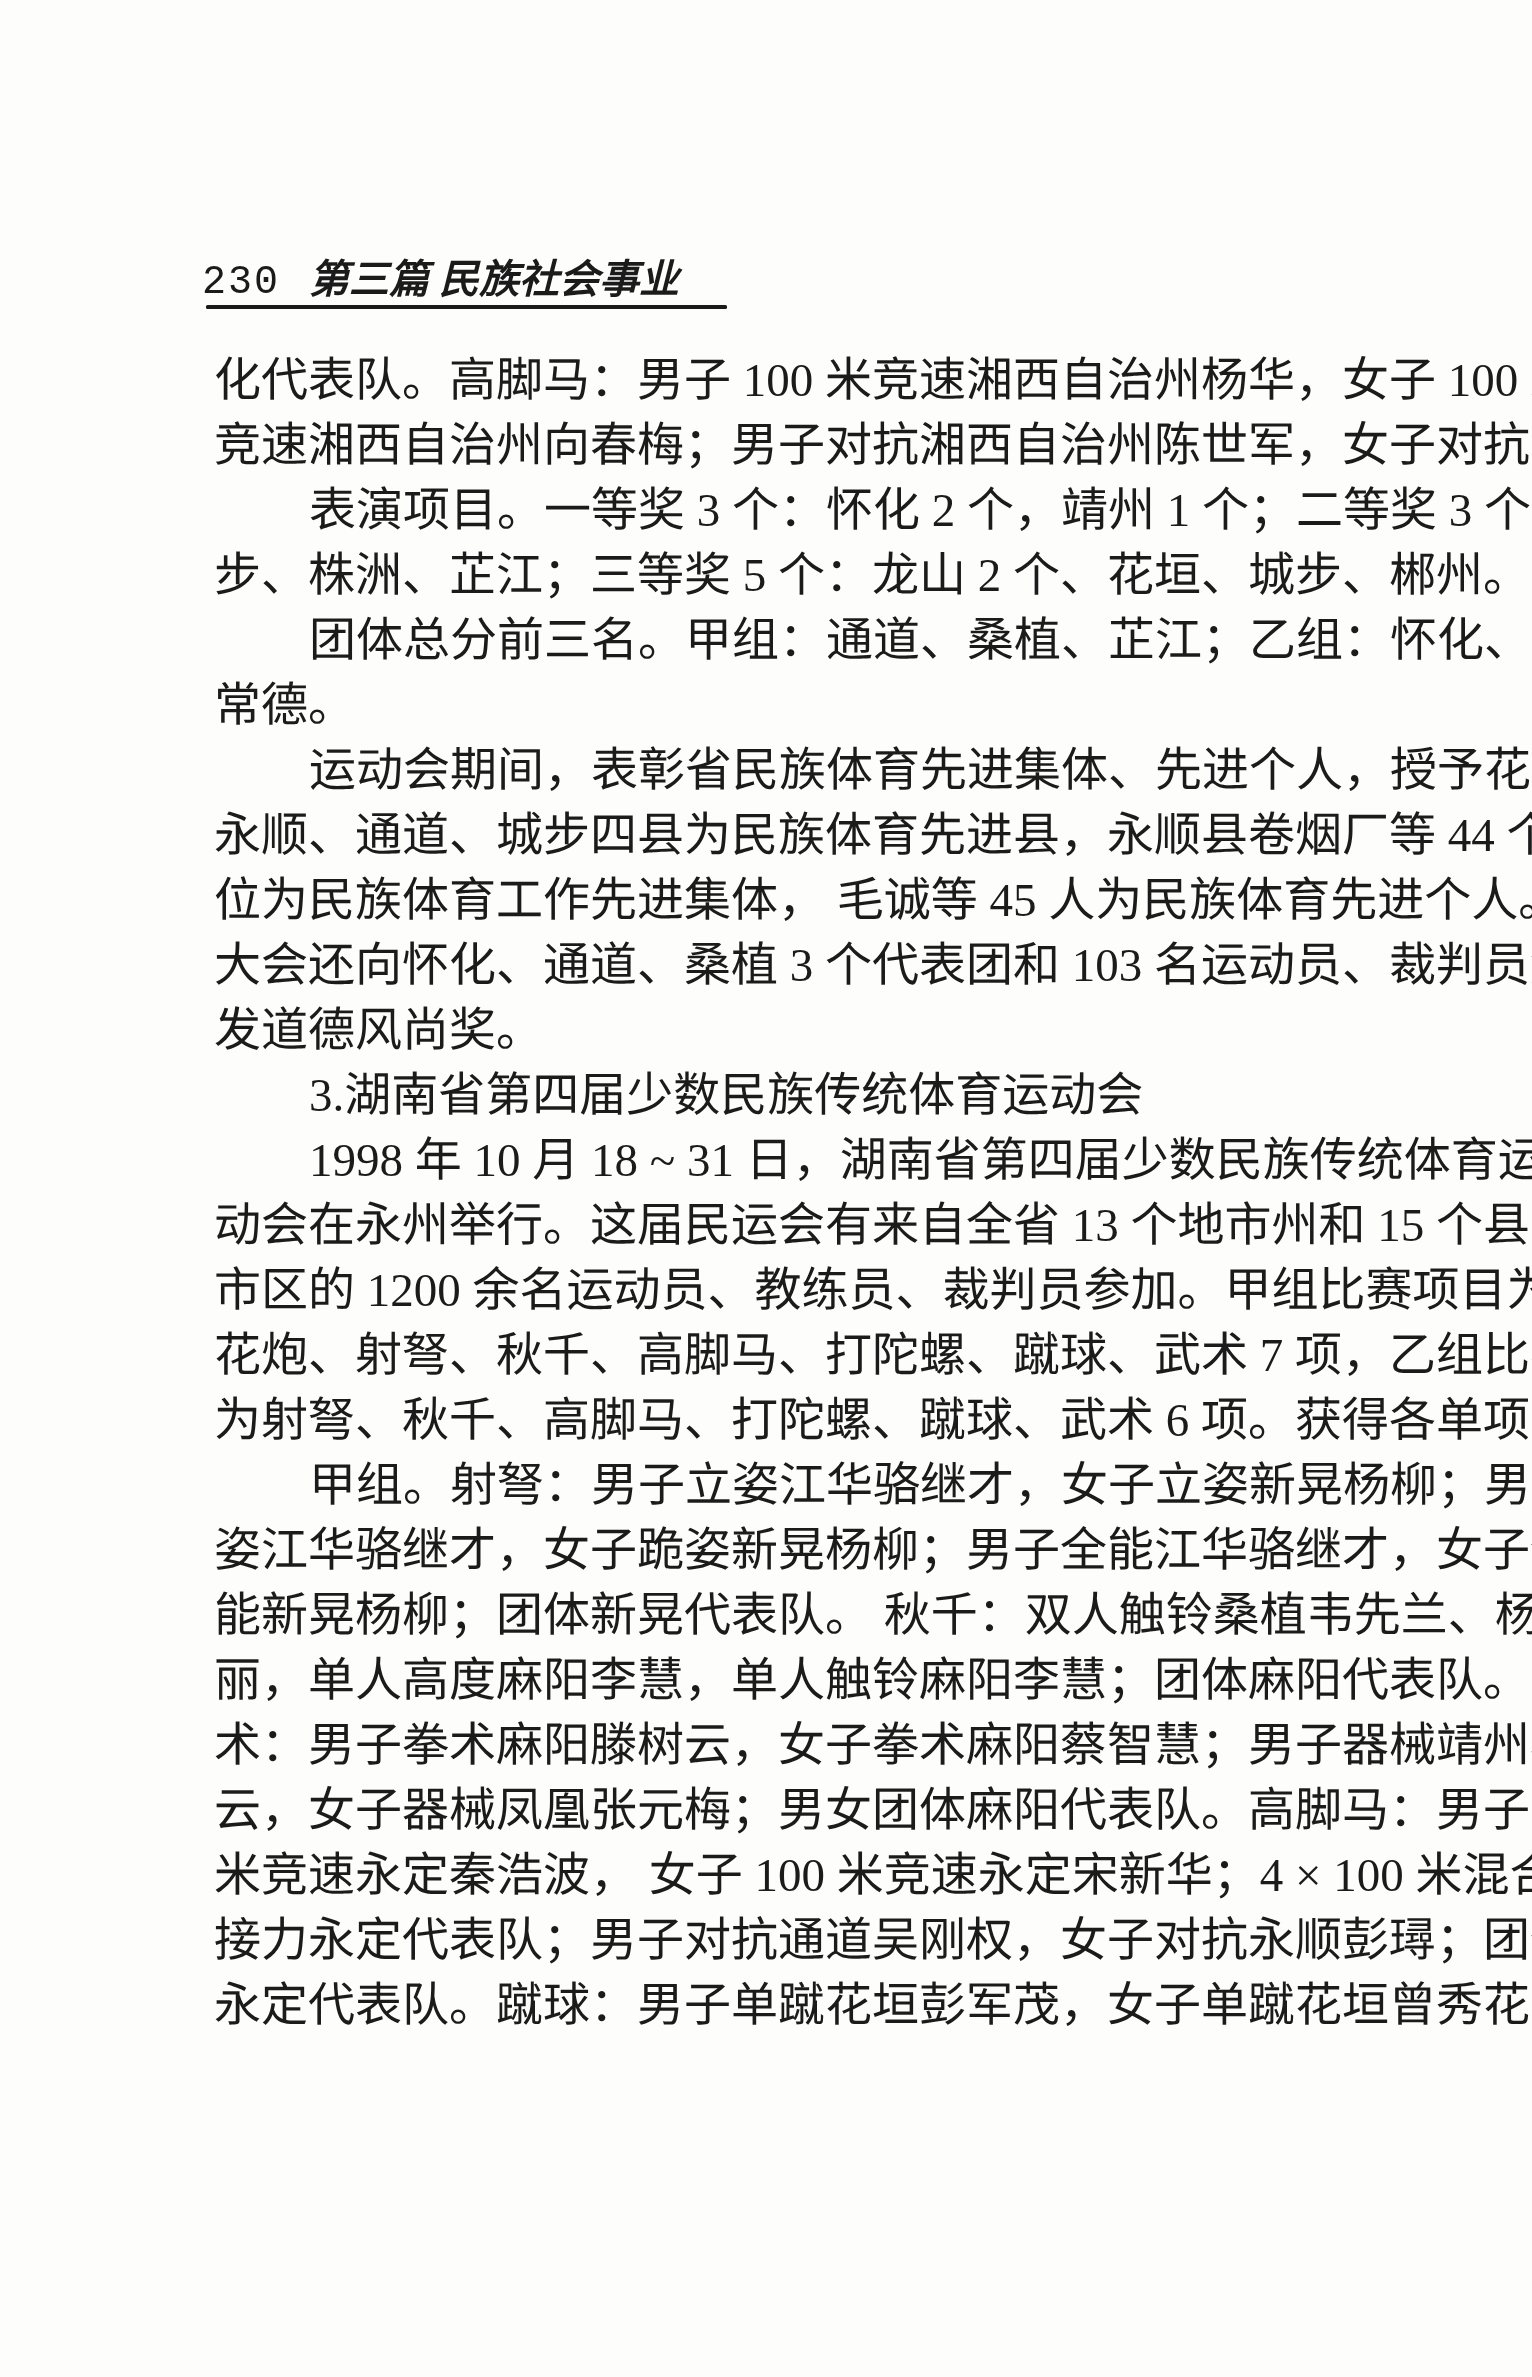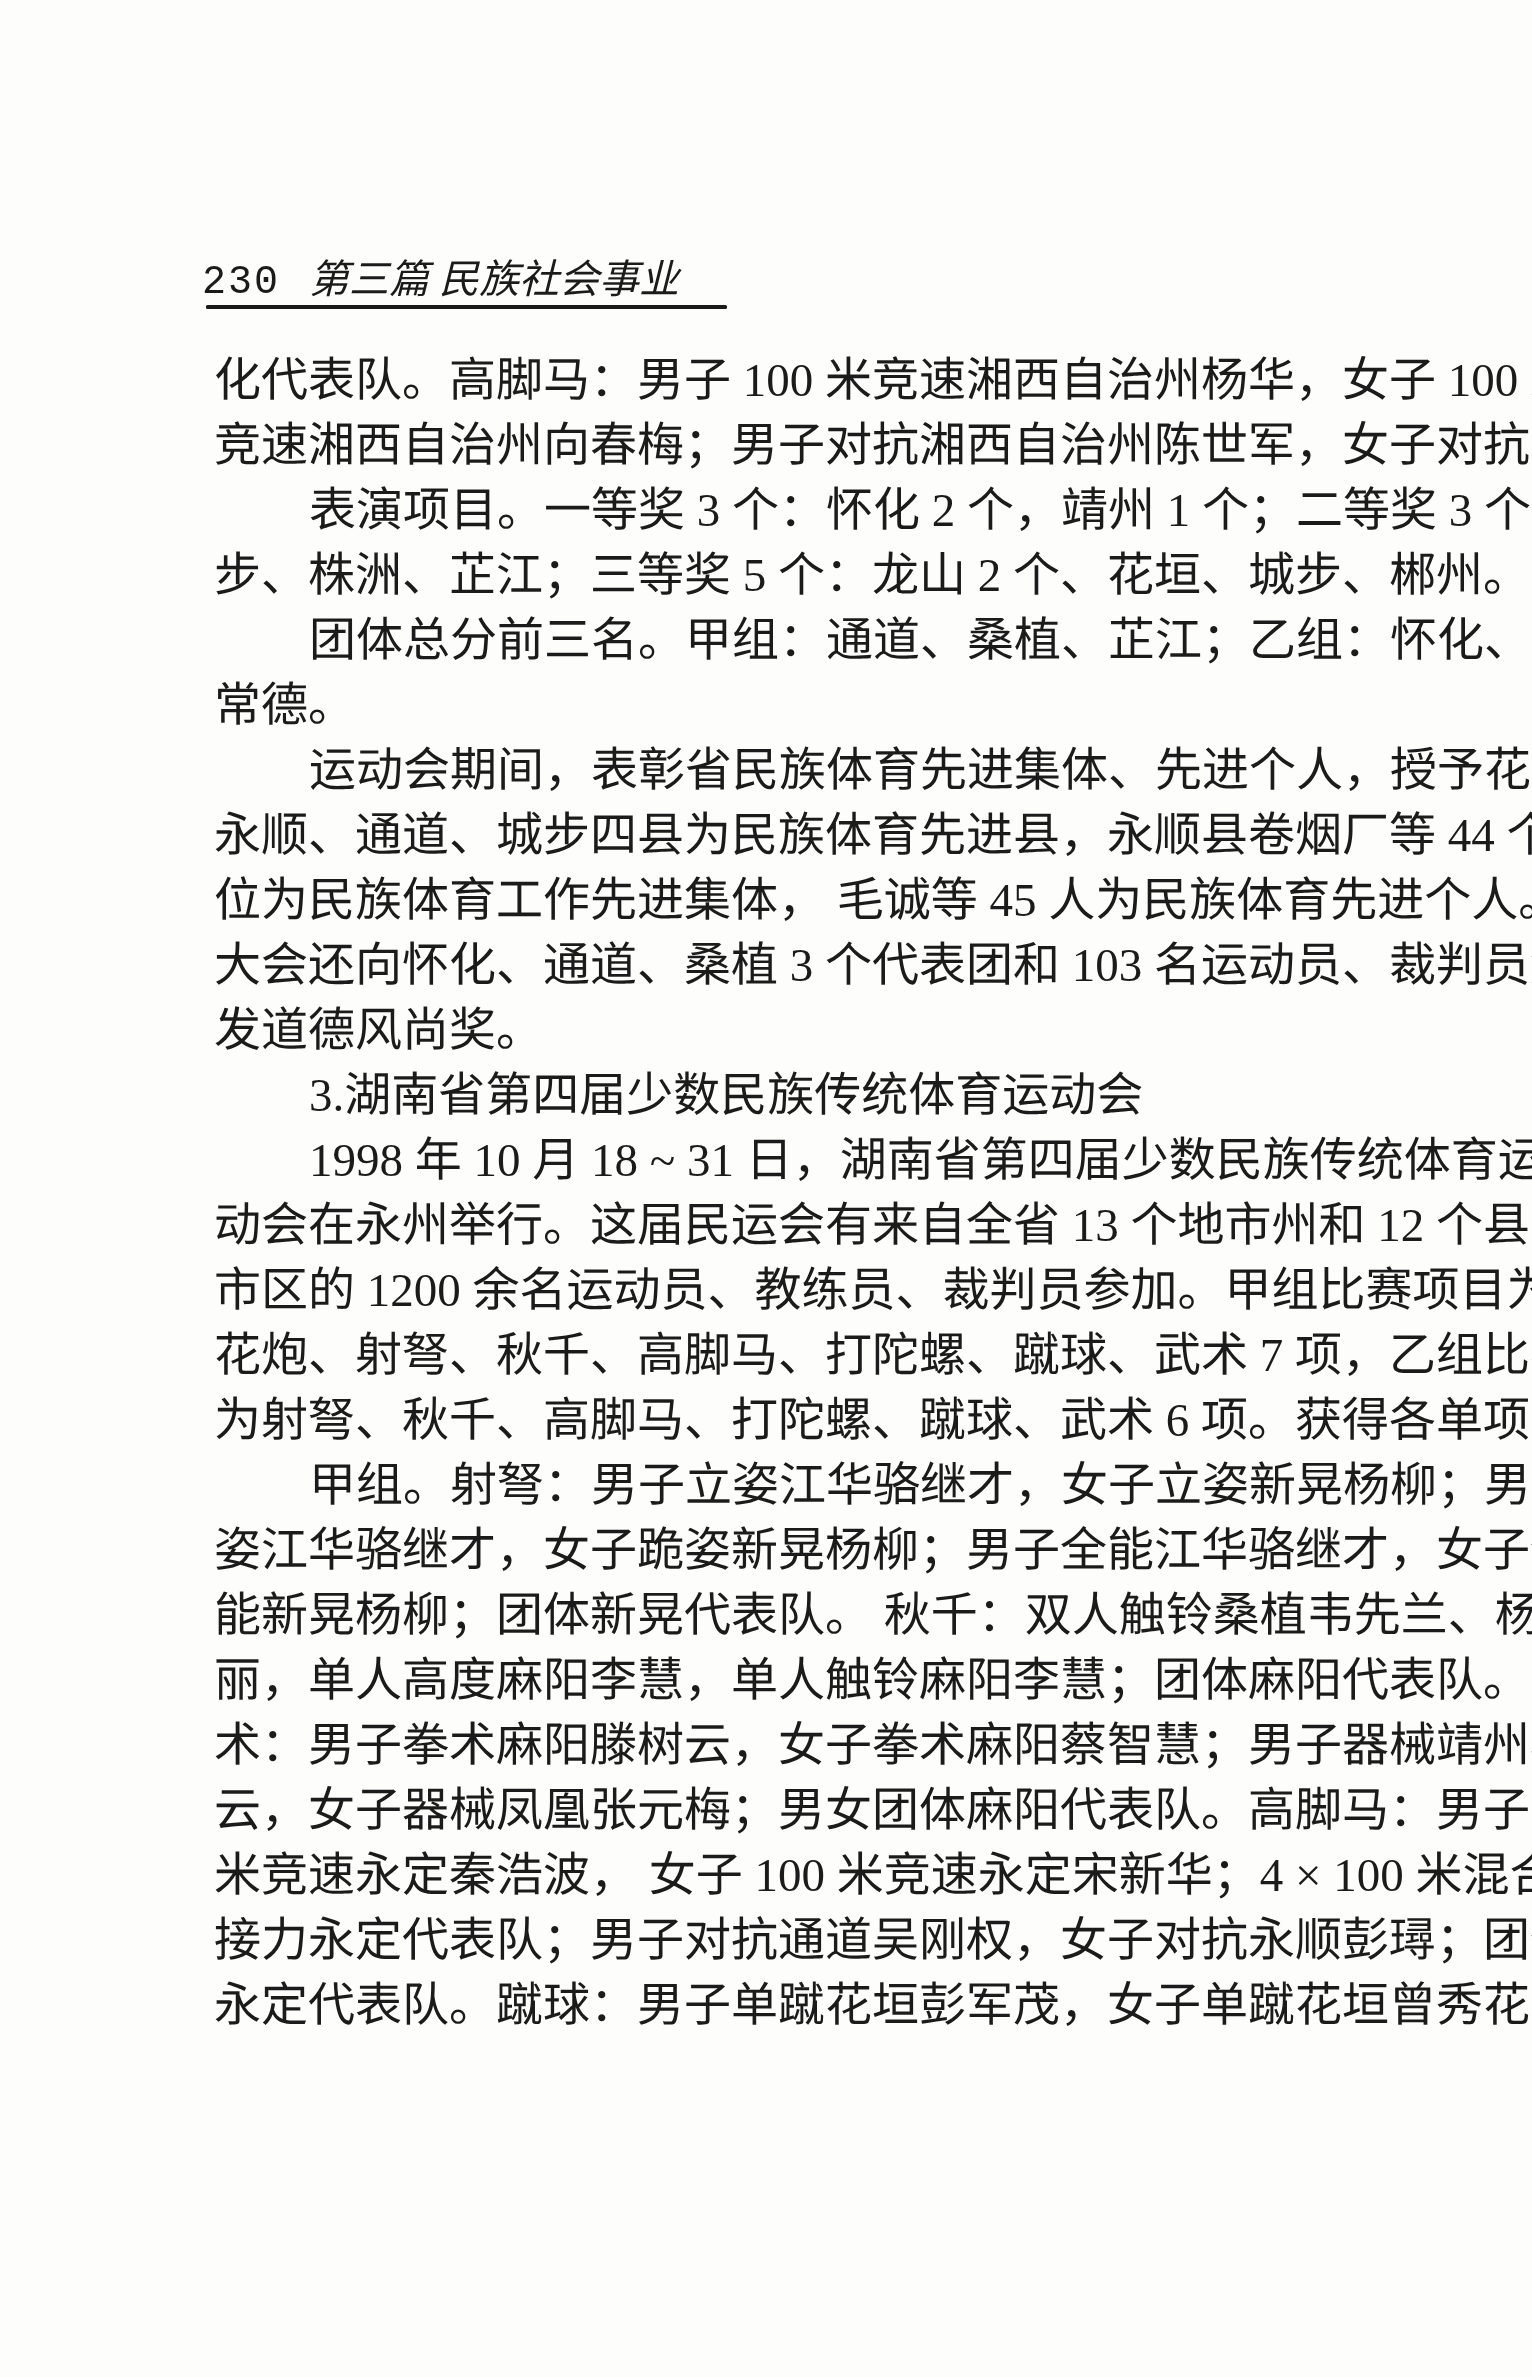--- a/index.html
+++ b/index.html
@@ -29,21 +29,21 @@
     color:var(--ink);
     white-space:nowrap;
   }
   .pagenum{
     font-family:Liberation Mono, monospace;
     letter-spacing:2px;
     margin-top:40px;
   }
   .kai{
     font-style:italic;           
-    font-weight:normal;
+    font-weight:bold;
     font-family:"Liberation Serif","DejaVu Serif",serif;
   }
   .section{margin-left:19px;}
   .sectitle{}
   .rule{
     position:absolute;
     left:206px;
     top:305px;
     width:521px;
     height:3.5px;
@@ -89,21 +89,21 @@
       <div class="line">步、株洲、芷江；三等奖 5 个：龙山 2 个、花垣、城步、郴州。</div>
       <div class="line indent">团体总分前三名。甲组：通道、桑植、芷江；乙组：怀化、邵阳、</div>
       <div class="line">常德。</div>
       <div class="line indent">运动会期间，表彰省民族体育先进集体、先进个人，授予花垣、</div>
       <div class="line">永顺、通道、城步四县为民族体育先进县，永顺县卷烟厂等 44 个单</div>
       <div class="line">位为民族体育工作先进集体， 毛诚等 45 人为民族体育先进个人。</div>
       <div class="line">大会还向怀化、通道、桑植 3 个代表团和 103 名运动员、裁判员颁</div>
       <div class="line">发道德风尚奖。</div>
       <div class="line indent">3.湖南省第四届少数民族传统体育运动会</div>
       <div class="line indent">1998 年 10 月 18 ~ 31 日，湖南省第四届少数民族传统体育运</div>
-      <div class="line">动会在永州举行。这届民运会有来自全省 13 个地市州和 12 个县</div>
+      <div class="line">动会在永州举行。这届民运会有来自全省 13 个地市州和 15 个县</div>
       <div class="line">市区的 1200 余名运动员、教练员、裁判员参加。甲组比赛项目为抢</div>
       <div class="line">花炮、射弩、秋千、高脚马、打陀螺、蹴球、武术 7 项，乙组比赛项目</div>
       <div class="line">为射弩、秋千、高脚马、打陀螺、蹴球、武术 6 项。获得各单项比赛第</div>
       <div class="line indent">甲组。射弩：男子立姿江华骆继才，女子立姿新晃杨柳；男子跪</div>
       <div class="line">姿江华骆继才，女子跪姿新晃杨柳；男子全能江华骆继才，女子全</div>
       <div class="line">能新晃杨柳；团体新晃代表队。 秋千：双人触铃桑植韦先兰、杨秀</div>
       <div class="line">丽，单人高度麻阳李慧，单人触铃麻阳李慧；团体麻阳代表队。武</div>
       <div class="line">术：男子拳术麻阳滕树云，女子拳术麻阳蔡智慧；男子器械靖州杨</div>
       <div class="line">云，女子器械凤凰张元梅；男女团体麻阳代表队。高脚马：男子 100</div>
       <div class="line">米竞速永定秦浩波， 女子 100 米竞速永定宋新华；4 × 100 米混合</div>

